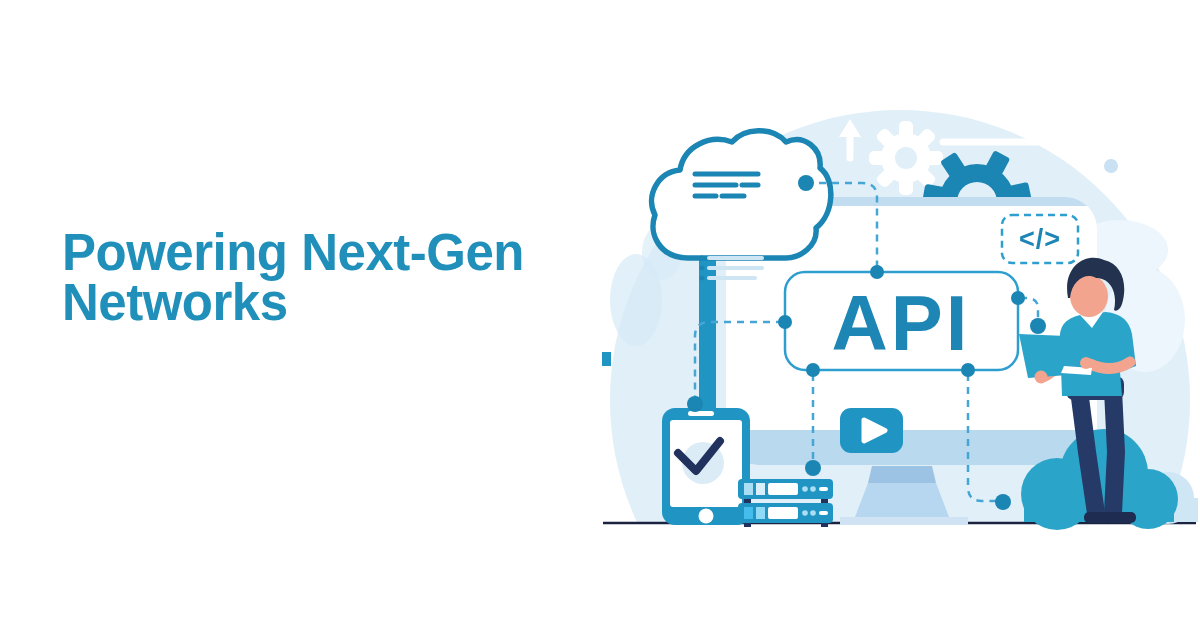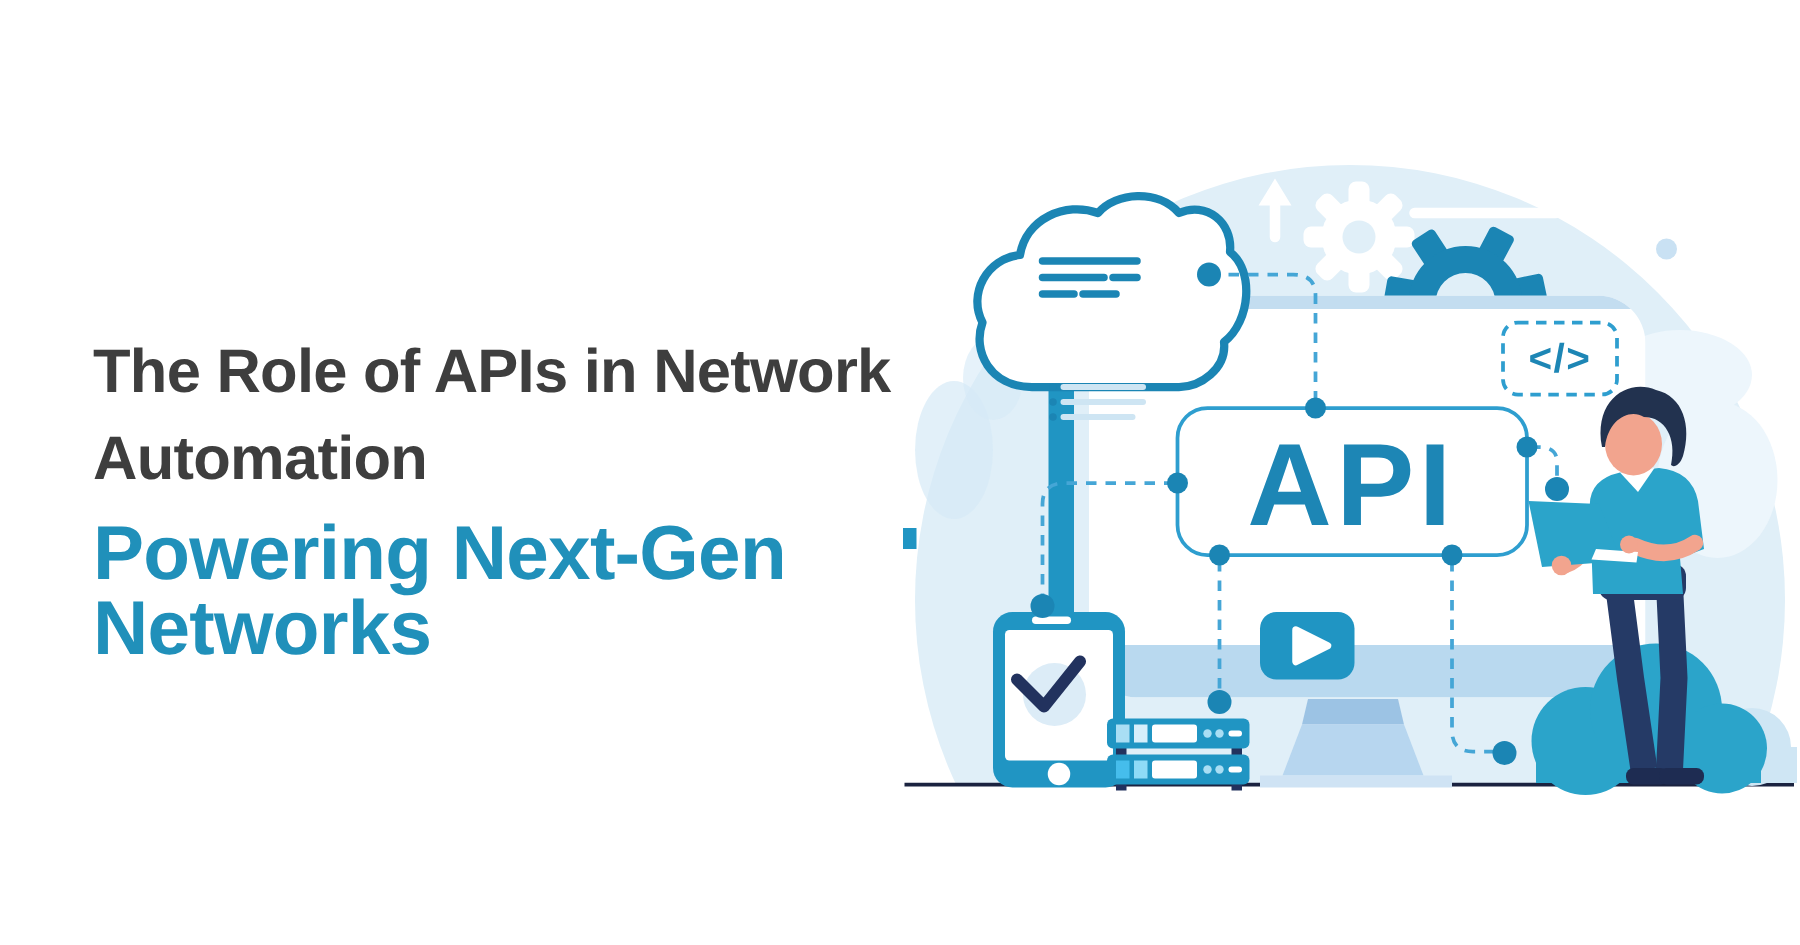--- a/index.html
+++ b/index.html
@@ -205,15 +205,14 @@
   <g fill="#1b85b4">
     <circle cx="877" cy="272" r="7"></circle>
     <circle cx="785" cy="322" r="7"></circle>
     <circle cx="813" cy="370" r="7"></circle>
     <circle cx="968" cy="370" r="7"></circle>
     <circle cx="1018" cy="298" r="7"></circle>
   </g>
 </svg>
 
 <div class="hero-text">
-  <h1 class="headline"><span>The Role of APIs in Network</span><br><span>Automation</span></h1>
   <h2 class="subheadline">Powering Next-Gen Networks</h2>
 </div>
 
 </body></html>

